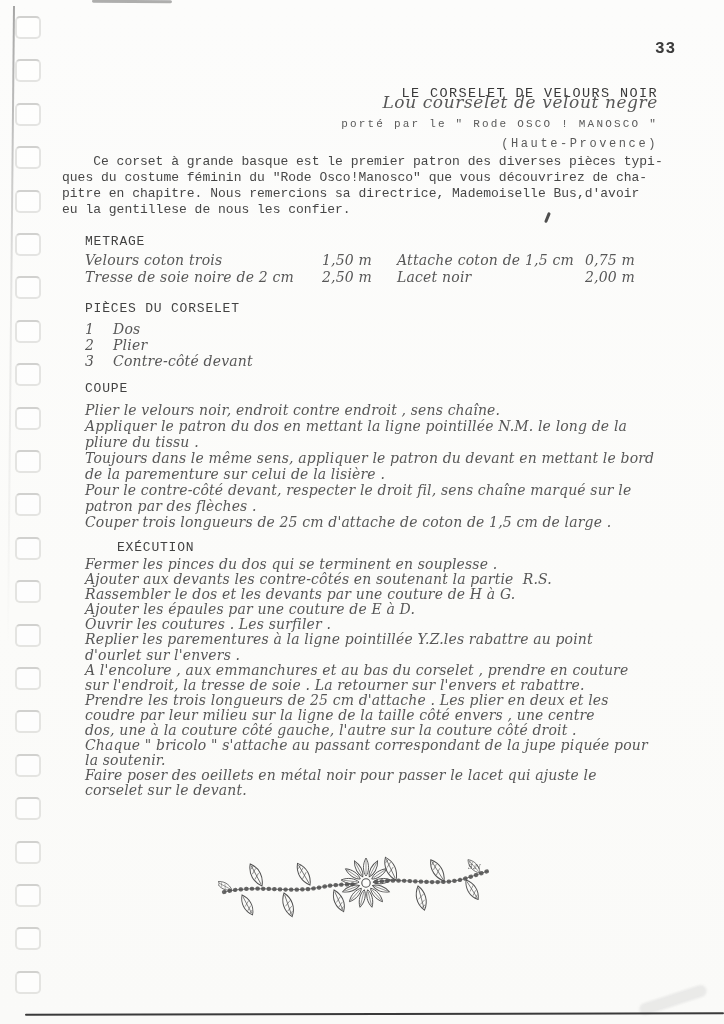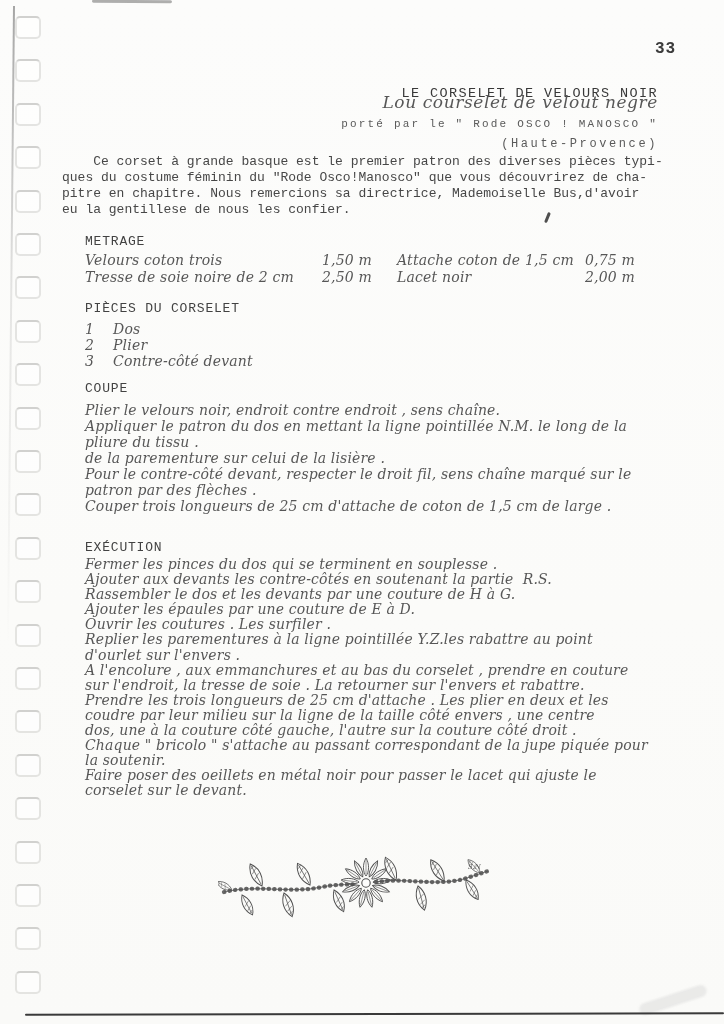--- a/index.html
+++ b/index.html
@@ -61,21 +61,21 @@
   .mc2{display:inline-block;width:75px;}
   .mc3{display:inline-block;width:188px;}
   .mc4{display:inline-block;}
   .pieces-h{top:301px;}
   .pieces{position:absolute;left:85px;top:321px;font-size:14px;line-height:16.2px;letter-spacing:.2px;}
   .prow{display:flex;white-space:pre;}
   .pnum{display:inline-block;width:28px;}
   .coupe-h{top:381px;}
   .script-block{position:absolute;left:85px;font-size:14px;letter-spacing:.15px;}
   .coupe-text{top:402px;line-height:16px;}
-  .exec-h{top:540px;}
+  .exec-h{top:540px;margin-left:32px;}
   .exec-text{top:557px;line-height:15.1px;}
   .sline{white-space:pre;}
   .garland{position:absolute;left:218px;top:840px;width:278px;height:86px;}
   .bottom-line{
     position:absolute;left:25px;top:1013px;width:699px;height:2.4px;
     background:#3a3a3a;transform:rotate(-.14deg);border-radius:1px;
   }
   .bottom-wisp{
     position:absolute;left:638px;top:994px;width:70px;height:12px;
     background:rgba(90,90,90,.10);transform:rotate(-18deg);border-radius:6px;filter:blur(1px);
@@ -163,20 +163,21 @@
       <span class="plabel">Contre-côté devant</span>
     </div>
     </div>
 
   <div class="h coupe-h">COUPE</div>
   <div class="script-block script coupe-text">
 
   <div class="sline">Plier le velours noir, endroit contre endroit , sens chaîne.</div>
       <div class="sline">Appliquer le patron du dos en mettant la ligne pointillée N.M. le long de la</div>
       <div class="sline">pliure du tissu .</div>
+      <div class="sline">Toujours dans le même sens, appliquer le patron du devant en mettant le bord</div>
       <div class="sline">de la parementure sur celui de la lisière .</div>
       <div class="sline">Pour le contre-côté devant, respecter le droit fil, sens chaîne marqué sur le</div>
       <div class="sline">patron par des flèches .</div>
       <div class="sline">Couper trois longueurs de 25 cm d'attache de coton de 1,5 cm de large .</div>
     </div>
 
   <div class="h exec-h">EXÉCUTION</div>
   <div class="script-block script exec-text">
 
   <div class="sline">Fermer les pinces du dos qui se terminent en souplesse .</div>

